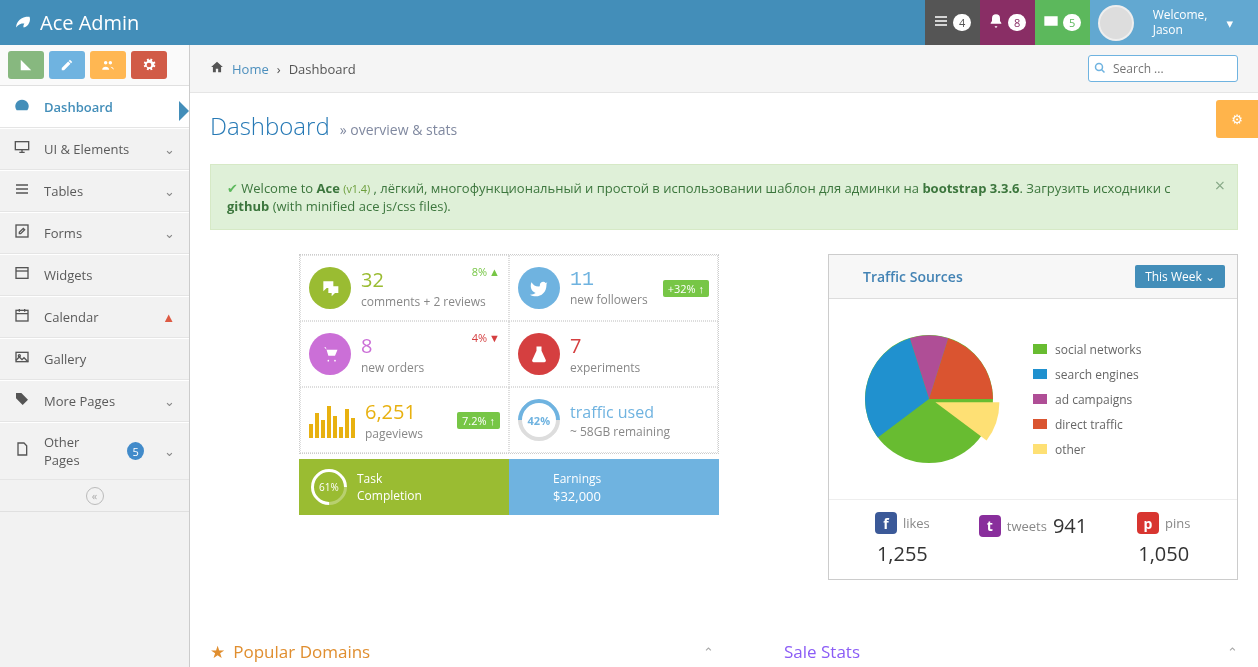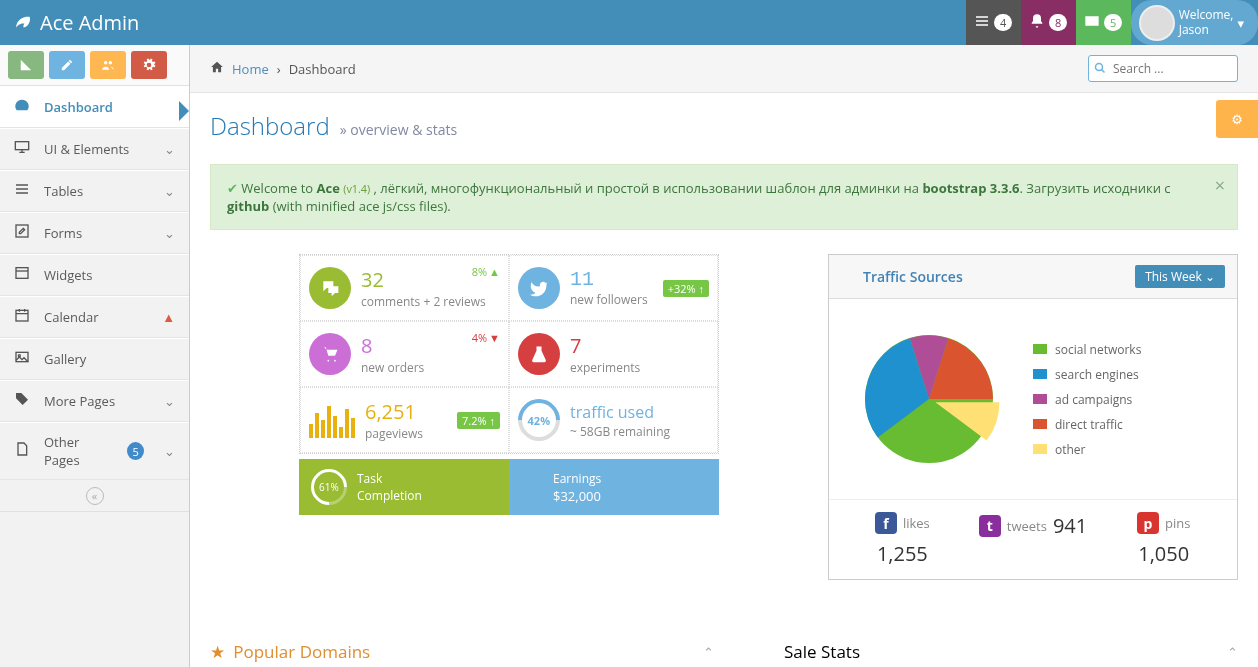--- a/index.html
+++ b/index.html
@@ -8,21 +8,21 @@
 
 .navbar { background:#438eb9; height:45px; display:flex; align-items:center; color:#fff; }
 .navbar-brand { font-size:20px; font-weight:400; padding:0 12px; display:flex; align-items:center; gap:8px; }
 .navbar-right { margin-left:auto; display:flex; height:45px; }
 .nav-btn { width:55px; display:flex; align-items:center; justify-content:center; position:relative; cursor:pointer; }
 .nav-btn.grey { background:#555; }
 .nav-btn.green { background:#62a8d1; background:#5cb85c; }
 .nav-btn .badge { background:#fff; border-radius:10px; padding:1px 6px; font-size:11px; margin-left:4px; }
 .nav-btn.grey .badge{color:#555;}
 .nav-btn.green .badge{color:#5cb85c;}
-.nav-user { background:#62a8d1; display:flex; align-items:center; padding:0 14px 0 8px; gap:4px; cursor:pointer;border-radius:21px; }
+.nav-user { background:#62a8d1; display:flex; align-items:center; padding:0 25px 0 8px; gap:19px; cursor:pointer; }
 .nav-user .avatar { width:36px; height:36px; border-radius:50%; background:#ddd; border:2px solid rgba(255,255,255,0.5); }
 .nav-user .txt { font-size:12px; line-height:1.2; }
 
 
 .container { display:flex; }
 .sidebar { width:190px; background:#f2f2f2; border-right:1px solid #ccc; min-height:calc(100vh - 45px); }
 .main { flex:1; background:#fff; padding:0 20px 40px; }
 
 
 .shortcuts { display:flex; padding:6px 8px; gap:5px; border-bottom:1px solid #e0e0e0; background:#fafafa; }
@@ -106,21 +106,21 @@
 .social-item .cnt { font-size:20px; color:#333; margin-top:6px;}
 .sicon{width:22px;height:22px;border-radius:4px;display:inline-flex;align-items:center;justify-content:center;color:#fff;font-weight:bold;font-size:14px;}
 .sfb{background:#3b5998;} .stw{background:#892e9c;} .spn{background:#d83530;}
 
 
 .sections { display:flex; margin-top:60px; gap:20px; }
 .section { flex:1; }
 .section-hdr { display:flex; align-items:center; justify-content:space-between; border-bottom:1px solid #eee; padding-bottom:6px;}
 .section-hdr h4 { font-weight:400; font-size:17px; display:flex; align-items:center; gap:8px;}
 .section-hdr.orange h4{color:#e08e2f;}
-.section-hdr.blue h4{color:#000000;gap:36px;}
+.section-hdr.blue h4{color:#8b5cf6;gap:36px;}
 .section-hdr .caret { color:#aaa; cursor:pointer; }
 </style>
 </head>
 <body>
 
 <div class="navbar">
   <div class="navbar-brand">
     <span>
       <svg width="20" height="20" viewBox="0 0 24 24" fill="#fff">
           <path d="M17 8C8 10 5 16 5 21c2-3 5-5 10-5 0 0-2 3-1 5 6-1 9-9 7-13-1 0-3 0-4 0z"></path>

